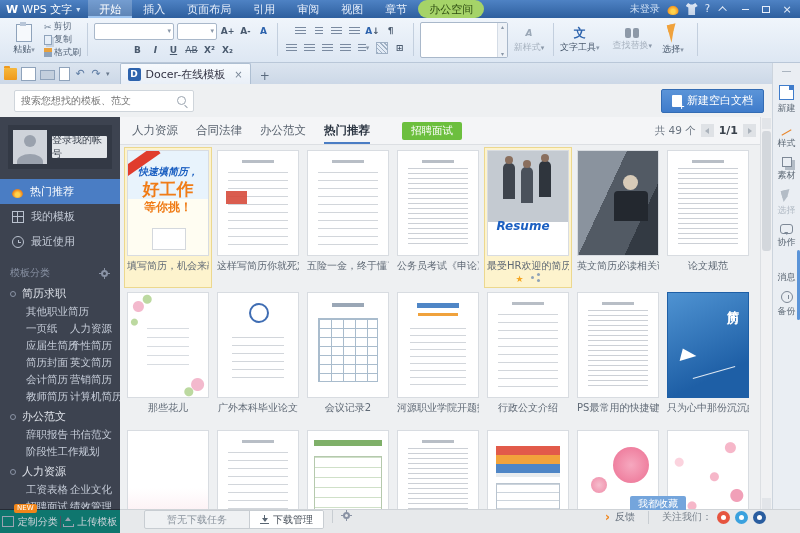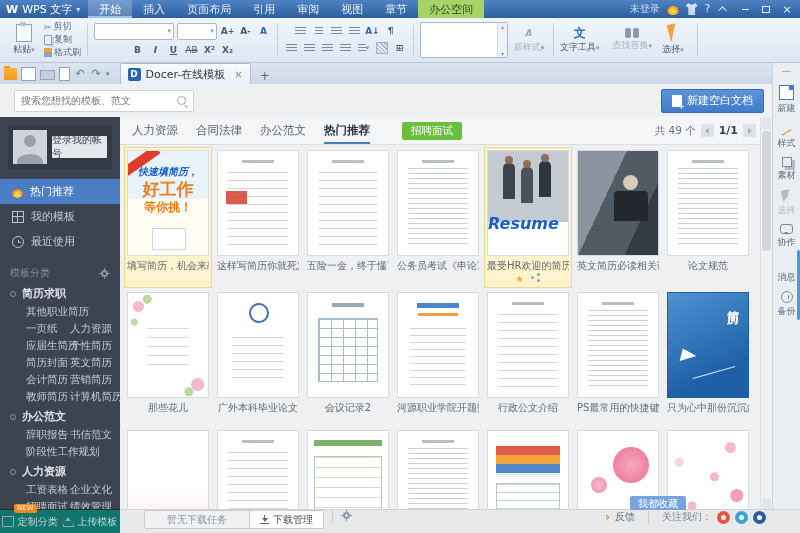--- a/index.html
+++ b/index.html
@@ -7,21 +7,21 @@
   .app{position:relative;width:800px;height:533px;background:#e9ebee;overflow:hidden;font-size:11px;color:#333;}
 
   
   .titlebar{position:absolute;top:0;left:0;right:0;height:18px;background:linear-gradient(#4e82c4,#2e5f9e);display:flex;align-items:center;color:#fff;}
   .wps-logo{font-weight:bold;font-size:11px;margin:0 4px 0 6px;color:#fff;}
   .app-name{font-size:11px;margin-right:2px;}
   .menu-arrow{font-size:8px;color:#cfe0f4;margin:0 8px 0 2px;}
   .tb-tabs{display:flex;height:100%;}
   .tb-tab{padding:0 11px;display:flex;align-items:center;font-size:11px;color:#e6eefa;cursor:default;}
   .tb-tab.active{background:rgba(255,255,255,.22);box-shadow:inset 0 -2px 0 #9cc3ef;color:#fff;}
-  .tb-tab.special{background:#a5d368;color:#2e4d12;}
+  .tb-tab.special{background:#a5d368;color:#2e4d12;border-radius:9px;}
   .tb-right{margin-left:auto;display:flex;align-items:center;gap:7px;padding-right:6px;}
   .login-status{color:#cfe0f4;font-size:10px;}
   .ti{width:12px;height:12px;display:inline-block;position:relative;}
   .ti-fire{background:radial-gradient(circle at 50% 70%,#ffd34d 2px,#f59a23 5px,transparent 6px);border-radius:50% 50% 50% 50%/62% 62% 38% 38%;}
   .ti-shirt{background:linear-gradient(#dfe8f4,#c3d2e6);clip-path:polygon(20% 0,40% 12%,60% 12%,80% 0,100% 25%,78% 38%,78% 100%,22% 100%,22% 38%,0 25%);}
   .ti-help{color:#e6eefa;font-size:10px;width:auto;}
   .win-btn{width:14px;height:12px;display:flex;align-items:center;justify-content:center;color:#e6eefa;font-size:9px;}
   .wb-min::before{content:'';width:7px;height:1px;background:#e6eefa;}
   .wb-restore::before{content:'';width:6px;height:5px;border:1px solid #e6eefa;}
   .wb-close{font-size:11px;}
@@ -129,21 +129,21 @@
   .cat-head{display:flex;align-items:center;margin:12px 10px 4px;color:#8a93a5;font-size:10px;}
   .cat-head .gear{margin-left:auto;}
   .gear{width:11px;height:11px;position:relative;}
   .gear::before{content:'';position:absolute;inset:2px;border:2px solid #8a93a5;border-radius:50%;}
   .gear::after{content:'';position:absolute;inset:0;background:
     linear-gradient(#8a93a5,#8a93a5) 5px 0/1px 3px no-repeat,
     linear-gradient(#8a93a5,#8a93a5) 5px 8px/1px 3px no-repeat,
     linear-gradient(#8a93a5,#8a93a5) 0 5px/3px 1px no-repeat,
     linear-gradient(#8a93a5,#8a93a5) 8px 5px/3px 1px no-repeat;}
   .cat-block{margin-bottom:2px;}
-  .cat-title-row{display:flex;align-items:center;gap:6px;padding-left:10px;height:19px;color:#dfe3ea;font-size:11px;font-weight:bold;}
+  .cat-title-row{display:flex;align-items:center;gap:6px;padding-left:10px;height:19px;color:#dfe3ea;font-size:11px;}
   .cat-dot{width:4px;height:4px;border:1px solid #8a93a5;border-radius:50%;}
   .cat-row{display:flex;padding-left:26px;height:17px;align-items:center;}
   .cat-link{width:44px;font-size:10.5px;color:#c6cdd9;white-space:nowrap;}
   .cat-link.wide{width:auto;}
   .side-footer{position:absolute;left:0;right:0;bottom:0;height:23px;background:#0f766e;border-top:1px solid #262b35;display:flex;align-items:center;font-size:10px;color:#cfd4dc;}
   .sf-item{flex:1;display:flex;align-items:center;justify-content:center;gap:4px;position:relative;height:100%;}
   .sf-sep{width:1px;height:12px;background:#4a5160;}
   .sfi{width:10px;height:9px;border:1px solid #9aa2b1;}
   .sfi-up{border:none;position:relative;width:10px;height:10px;}
   .sfi-up::before{content:'';position:absolute;left:2px;top:0;width:0;height:0;border-left:3px solid transparent;border-right:3px solid transparent;border-bottom:4px solid #9aa2b1;}
@@ -184,21 +184,21 @@
   .t-promo{background:linear-gradient(#e8f3fc 0 46%,#fffdf2 46%);}
   .t-promo::before{content:'';position:absolute;left:-14px;top:7px;width:48px;height:10px;background:#e03c2d;transform:rotate(-35deg);}
   .t-promo::after{content:'';position:absolute;bottom:5px;left:30%;width:40%;height:20px;background:#fff;border:1px solid #d4d8dd;}
   .promo-txt{position:absolute;left:0;right:0;top:14px;text-align:center;line-height:1.3;}
   .pl1{display:block;color:#1b5fc1;font-weight:bold;font-style:italic;font-size:10px;}
   .pl2{display:block;color:#f07c17;font-weight:bold;font-size:17px;}
   .pl3{display:block;color:#f07c17;font-weight:bold;font-size:12px;}
   .t-resume-photo{background:linear-gradient(#c4cad1 0 68%,#fff 68%);}
   .t-resume-photo::before{content:'';position:absolute;top:12px;left:15px;width:12px;height:36px;background:#3e444d;border-radius:5px 5px 0 0;box-shadow:18px 4px 0 #4a515b,36px -2px 0 #2f353d;}
   .t-resume-photo::after{content:'';position:absolute;top:5px;left:17px;width:8px;height:8px;border-radius:50%;background:#8a6f5e;box-shadow:18px 4px 0 #8a6f5e,36px -2px 0 #8a6f5e;}
-  .ov-resume{position:absolute;left:0;right:10px;bottom:22px;text-align:center;color:#1b5fc1;font-weight:bold;font-style:italic;font-size:16px;}
+  .ov-resume{position:absolute;left:0;right:10px;bottom:22px;text-align:center;color:#1b5fc1;font-weight:bold;font-style:italic;font-size:12px;}
   .t-photo-dark{background:linear-gradient(115deg,#8a939e 0 38%,#525a64 38% 74%,#333a43 74%);}
   .t-photo-dark::before{content:'';position:absolute;right:20px;top:24px;width:15px;height:15px;border-radius:50%;background:#d8cbb8;}
   .t-photo-dark::after{content:'';position:absolute;right:10px;top:40px;width:34px;height:30px;background:#23282f;border-radius:4px 4px 0 0;}
   .t-floral{background:
     radial-gradient(circle at 13% 13%,#f3b9cd 5px,transparent 6px),
     radial-gradient(circle at 24% 6%,#bcd9a0 4px,transparent 5px),
     radial-gradient(circle at 8% 28%,#bcd9a0 3px,transparent 4px),
     radial-gradient(circle at 87% 88%,#f3b9cd 6px,transparent 7px),
     radial-gradient(circle at 76% 95%,#bcd9a0 4px,transparent 5px),#fff;}
   .t-floral::before{content:'';position:absolute;left:24%;right:24%;top:34%;bottom:26%;background:repeating-linear-gradient(#d8dce1 0 1px,transparent 1px 9px);}

